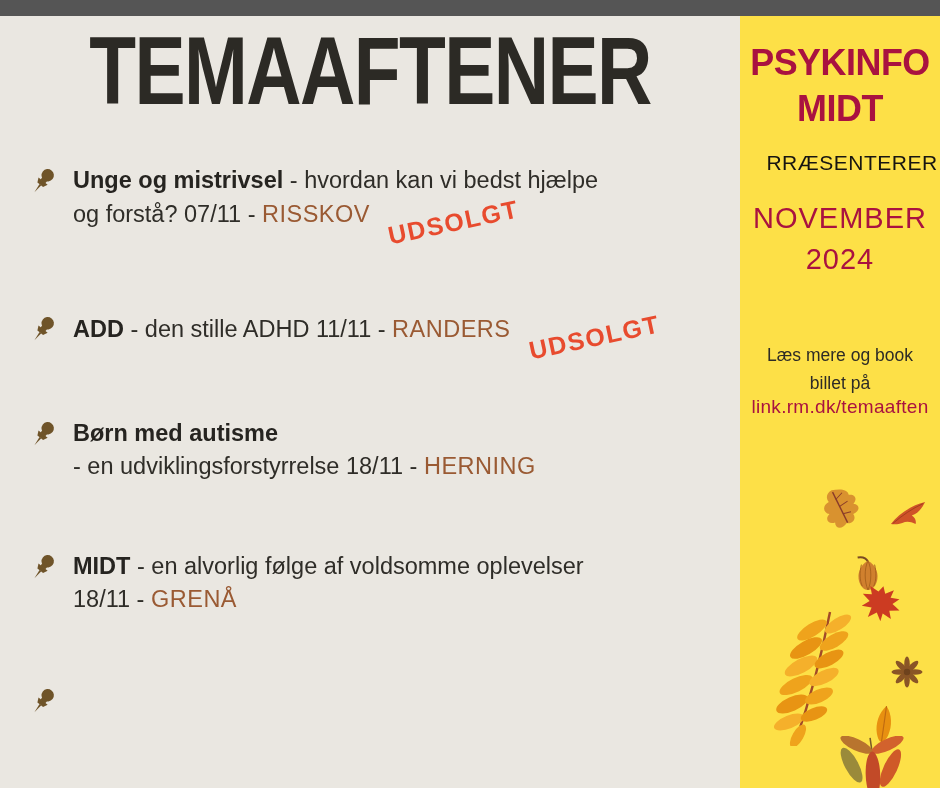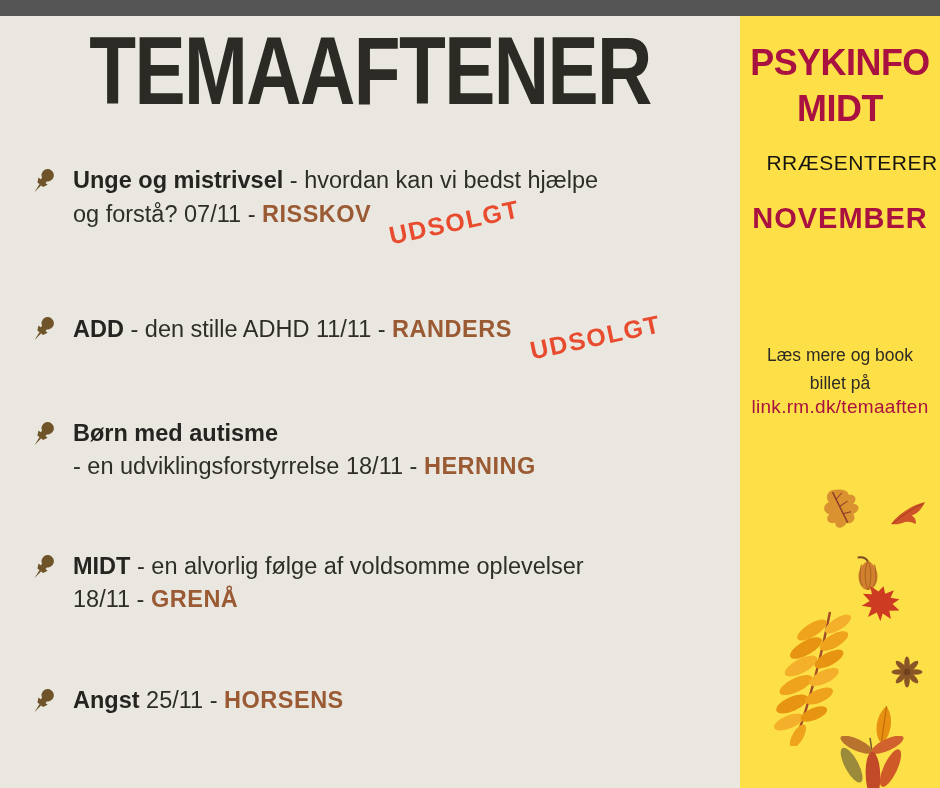--- a/index.html
+++ b/index.html
@@ -16,38 +16,38 @@
     color:#2c2a25;letter-spacing:-2px;
     transform:scaleX(0.79);transform-origin:50% 0;
     white-space:nowrap;
   }
   .event{position:absolute;left:28px;display:flex;align-items:flex-start;gap:13px;width:680px;}
   .pin{flex:0 0 auto;width:32px;height:34px;margin-top:1px;}
   .pin svg{display:block;width:32px;height:34px;}
   .etext{font-size:23.5px;line-height:33px;color:#2f2d28;}
   .etext span{white-space:pre-wrap;}
   .ev-b{font-weight:700;color:#262420;}
-  .ev-city{font-weight:700;color:#9a5a33;letter-spacing:0.5px;}
+  .ev-city{font-weight:400;color:#9a5a33;letter-spacing:0.5px;}
   .soldout{
     display:inline-block;font-weight:700;font-size:25px;color:#e84b2e;
     letter-spacing:1.5px;transform:rotate(-12deg);
     position:relative;top:9px;margin-left:17px;white-space:nowrap;
   }
   
   .sidebar{
     position:absolute;left:740px;top:0;width:200px;height:788px;
     background:#fde047;overflow:hidden;
   }
   .sb-center{position:absolute;left:0;width:100%;text-align:center;}
   .brand{
     top:24px;font-size:37px;line-height:46px;font-weight:700;color:#a91240;
     letter-spacing:-0.5px;transform:scaleX(0.97);transform-origin:50% 0;
   }
   .presents{top:135px;font-size:21px;line-height:24px;font-weight:400;color:#171511;letter-spacing:0.5px;padding-left:12px;}
-  .month{top:182px;font-size:29px;line-height:41px;font-weight:700;color:#a91240;letter-spacing:1px;}
+  .month{top:182px;font-size:29px;line-height:41px;font-weight:400;color:#a91240;letter-spacing:1px;}
   .cta{top:325px;font-size:17.5px;line-height:28px;font-weight:400;color:#2d2b26;}
   .linkline{top:379px;font-size:19px;line-height:24px;font-weight:400;color:#a91240;letter-spacing:0.3px;}
   
   .leaf{position:absolute;}
   .leaf svg{display:block;}
 </style>
 </head>
 <body>
 
 <div class="poster">
@@ -127,38 +127,36 @@
       <span class="pin">
         <svg viewBox="0 0 32 32">
             <g fill="#6f5429" transform="rotate(38 16 14)">
               <circle cx="16" cy="8" r="6.2"></circle>
               <rect x="13" y="12.5" width="6" height="3.5"></rect>
               <path d="M10.2 15.5h11.6l-2.2 4.6h-7.2z"></path>
               <path d="M14.9 19.8h2.2L16 29.6z"></path>
             </g>
           </svg>
       </span>
-      <div class="etext">
-        <span class="ev-b">Angst</span><span> 25/11 - </span><span class="ev-city">HORSENS</span>
-      </div>
     </div>
 
   </div>
 
   <div class="sidebar">
 
     <div class="sb-center brand">
       <div>PSYKINFO</div>
       <div>MIDT</div>
     </div>
 
     <div class="sb-center presents">RRÆSENTERER</div>
 
     <div class="sb-center month">
       <div>NOVEMBER</div>
+      <div>2024</div>
     </div>
 
     <div class="sb-center linkline">link.rm.dk/temaaften</div>
 
     <div class="sb-center cta">
       <div>Læs mere og book</div>
       <div>billet på</div>
     </div>
 
     <span class="leaf" style="left:76px;top:468px">

